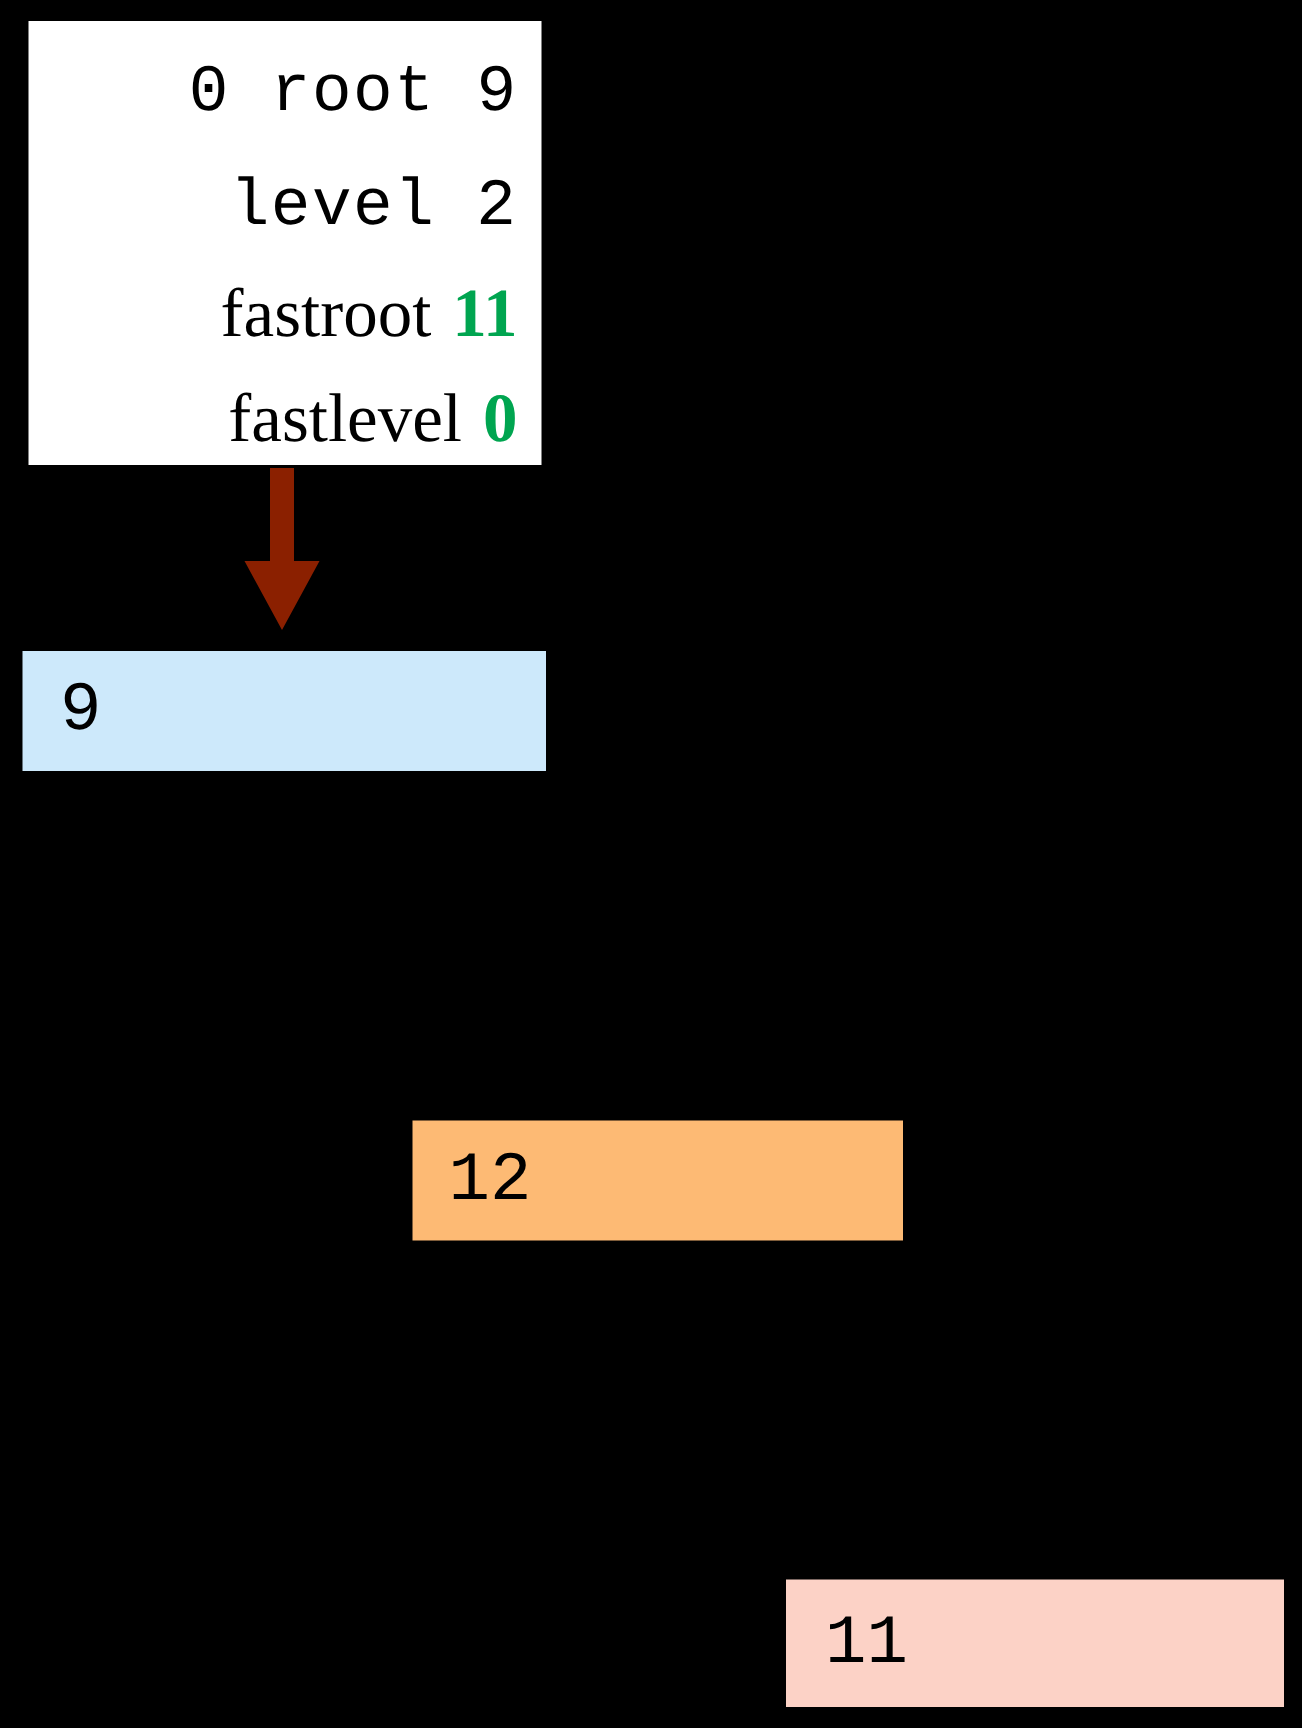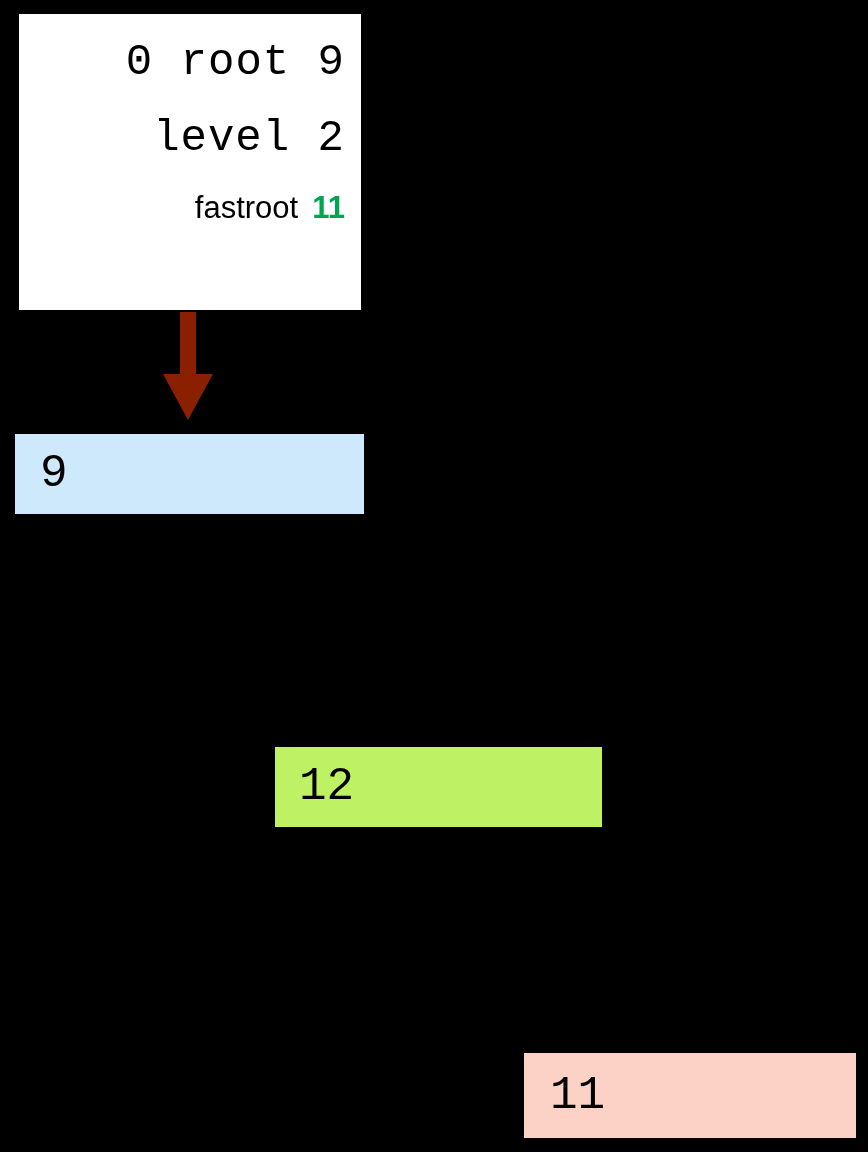--- a/index.html
+++ b/index.html
@@ -40,22 +40,22 @@
     align-items: center;
     white-space: pre;
   }
   .hdr-row.mono {
     font-family: "Liberation Mono", "DejaVu Sans Mono", monospace;
     font-size: 44px;
     color: #000000;
     letter-spacing: 1px;
   }
   .hdr-row.sans {
-    font-family: Liberation Sans, sans-serif;
-    font-size: 31px;
+    font-family: Liberation Serif, serif;
+    font-size: 46px;
     color: #000000;
     align-items: center;
   }
   #hdr-row-root   { top: 20px;  height: 56px; }
   #hdr-row-level  { top: 96px;  height: 56px; }
   #hdr-row-fastroot  { top: 166px; height: 56px; }
   #hdr-row-fastlevel { top: 236px; height: 56px; }
 
   .hdr-label { color: #000000; }
   .hdr-value-green {
@@ -93,21 +93,21 @@
     top: 434px;
     width: 349px;
     height: 80px;
     background: #cde9fb;
   }
   #node-12 {
     left: 275px;
     top: 747px;
     width: 327px;
     height: 80px;
-    background: #bef264;
+    background: #fdba74;
     padding-left: 24px;
   }
   #node-11 {
     left: 524px;
     top: 1053px;
     width: 332px;
     height: 85px;
     background: #fcd2c6;
     padding-left: 26px;
   }
@@ -125,20 +125,24 @@
 
     <div class="hdr-row mono" id="hdr-row-level">
       <span class="hdr-label">level 2</span>
     </div>
 
     <div class="hdr-row sans" id="hdr-row-fastroot">
       <span class="hdr-label">fastroot</span>
       <span class="hdr-value-green">11</span>
     </div>
 
+    <div class="hdr-row sans" id="hdr-row-fastlevel">
+      <span class="hdr-label">fastlevel</span>
+      <span class="hdr-value-green">0</span>
+    </div>
 
   </div>
 
   <svg id="arrow-root-to-node9" viewBox="0 0 56 112">
     <path d="M 20 0 L 36 0 L 36 62 L 53 62 L 28 108 L 3 62 L 20 62 Z" fill="#8b2000"></path>
   </svg>
 
   <div class="node" id="node-9">
     <span class="key">9</span>
   </div>

